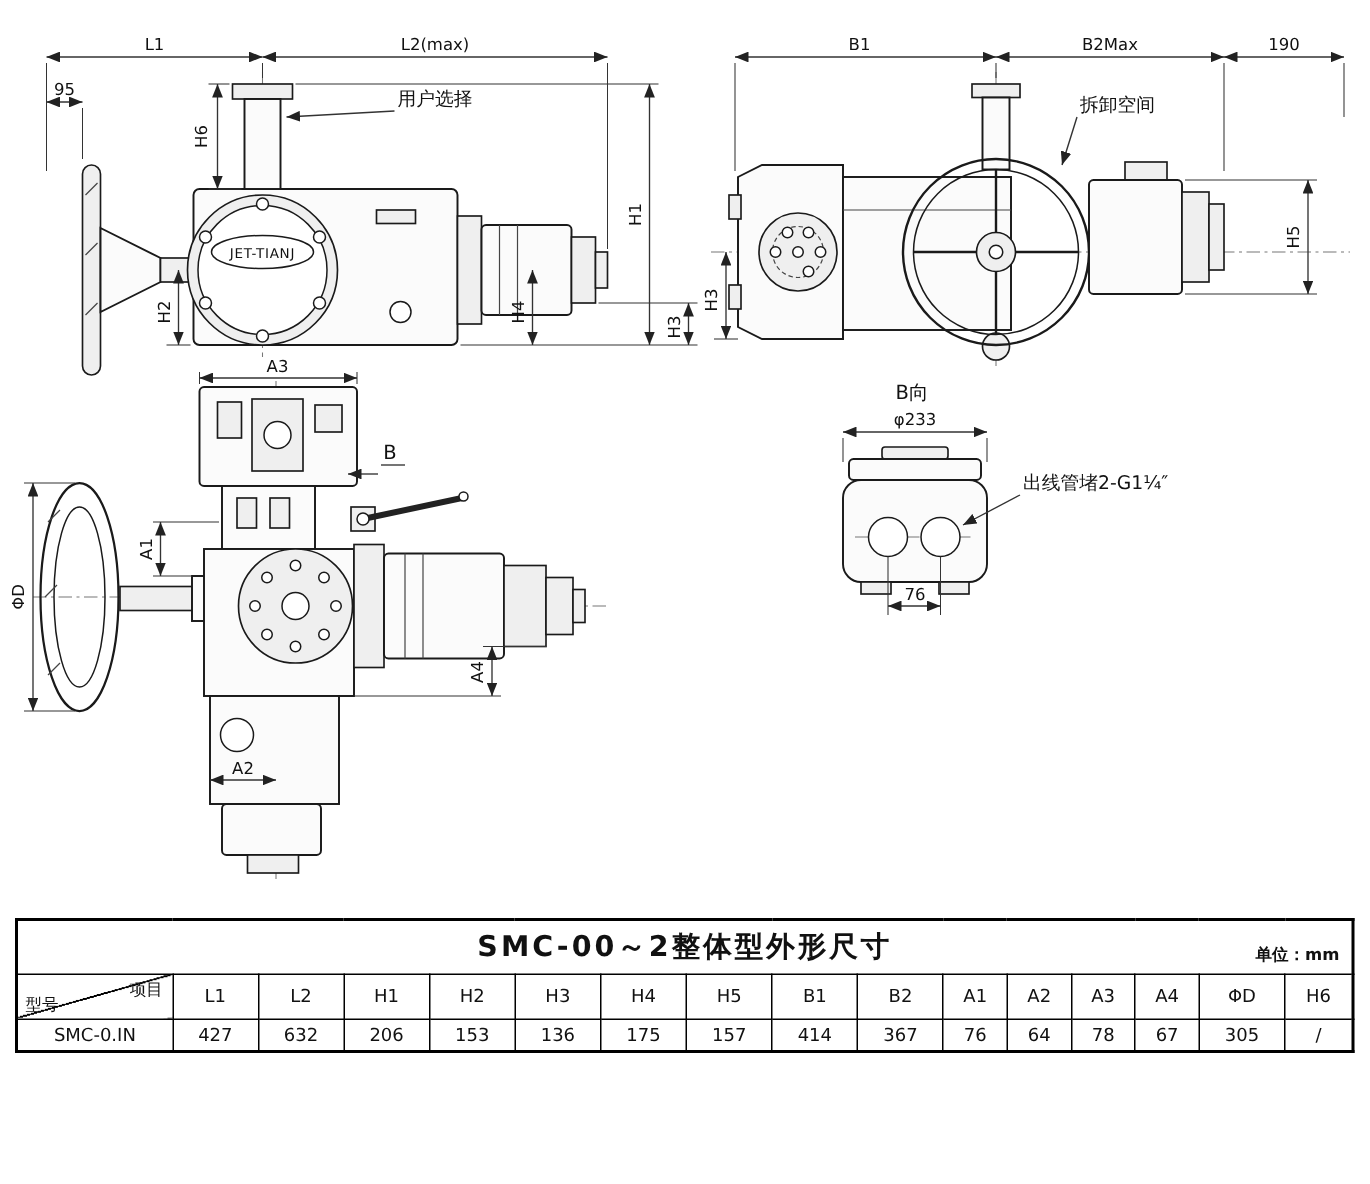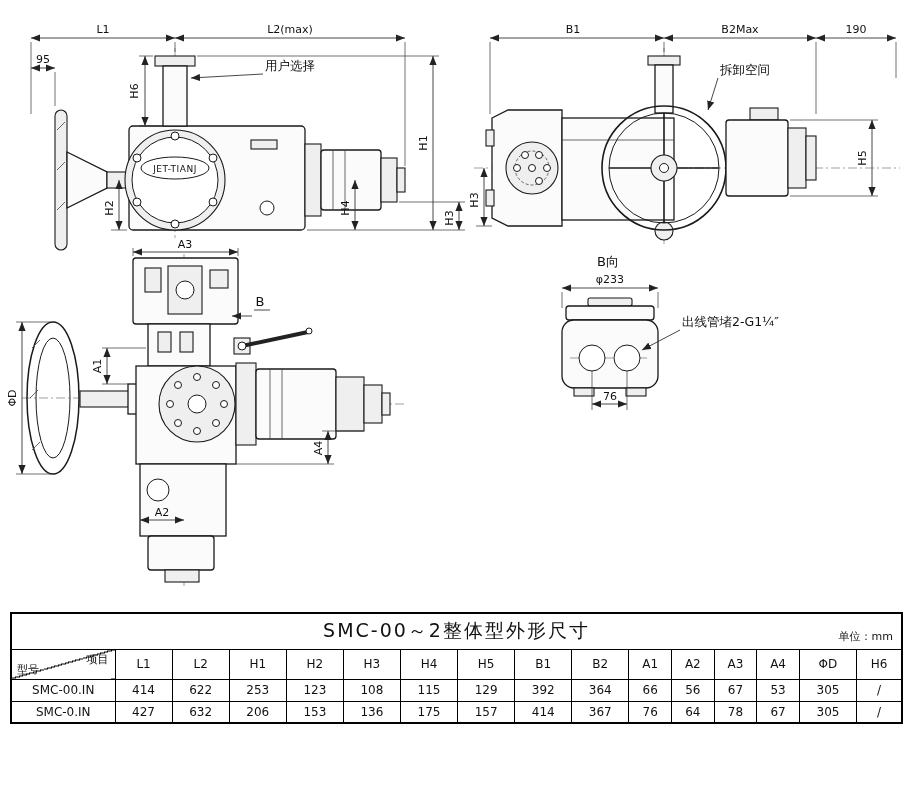--- a/index.html
+++ b/index.html
@@ -18,21 +18,21 @@
   .ext  { fill:none; stroke:#333; stroke-width:0.7; }
   text.dim-t  { font-size:11px; fill:#111; }
   text.note-t { font-size:12.5px; fill:#111; }
   text.big-t  { font-size:13px; fill:#111; }
   text.brand-t{ font-size:9px; fill:#111; letter-spacing:.5px; }
 
   
   .table-wrap { position:absolute; left:10px; top:612px; width:893px; }
   table { width:100%; border-collapse:collapse; border:2px solid #000; }
   th,td { border:1px solid #000; font-size:12px; font-weight:normal; text-align:center; color:#111; padding:0 2px; }
-  .title-cell { height:36px; position:relative; }
+  .title-cell { height:36px; position:relative;font-weight:bold; }
   .tbl-title { font-size:19px; letter-spacing:2px; }
   .tbl-unit { position:absolute; right:8px; bottom:5px; font-size:11px; letter-spacing:0; }
   .corner-cell { width:104px; height:30px; position:relative;
     background:linear-gradient(to bottom right, transparent calc(50% - .6px), #000 calc(50% - .6px), #000 calc(50% + .6px), transparent calc(50% + .6px)); }
   .corner-item  { position:absolute; top:2px; right:6px; font-size:11px;margin-left:10px; }
   .corner-model { position:absolute; bottom:2px; left:5px; font-size:11px;text-align:center; }
   th.col-h { height:26px; }
   tbody td { height:22px; }
 </style>
 </head>
@@ -362,38 +362,20 @@
             <th class="col-h">A1</th>
             <th class="col-h">A2</th>
             <th class="col-h">A3</th>
             <th class="col-h">A4</th>
             <th class="col-h">ΦD</th>
             <th class="col-h">H6</th>
           </tr>
       </thead>
       <tbody>
           <tr>
-            <td>SMC-00.IN</td>
-            <td>414</td>
-            <td>622</td>
-            <td>253</td>
-            <td>123</td>
-            <td>108</td>
-            <td>115</td>
-            <td>129</td>
-            <td>392</td>
-            <td>364</td>
-            <td>66</td>
-            <td>56</td>
-            <td>67</td>
-            <td>53</td>
-            <td>305</td>
-            <td>/</td>
-          </tr>
-          <tr>
             <td>SMC-0.IN</td>
             <td>427</td>
             <td>632</td>
             <td>206</td>
             <td>153</td>
             <td>136</td>
             <td>175</td>
             <td>157</td>
             <td>414</td>
             <td>367</td>

